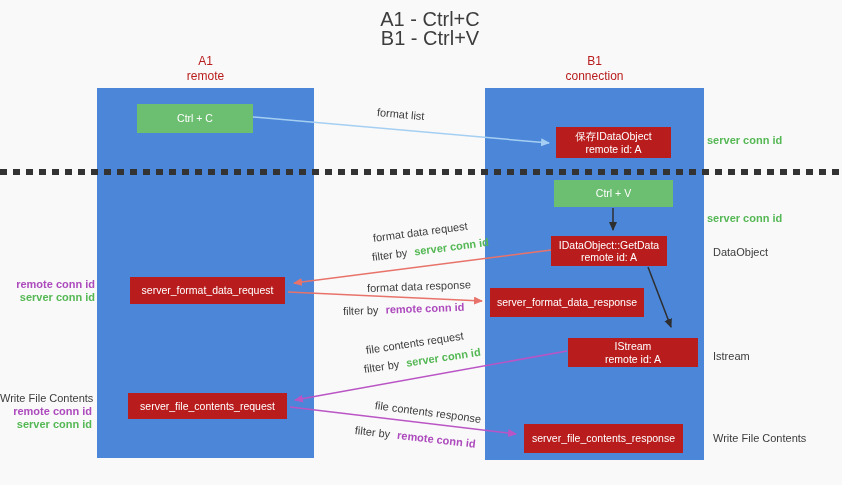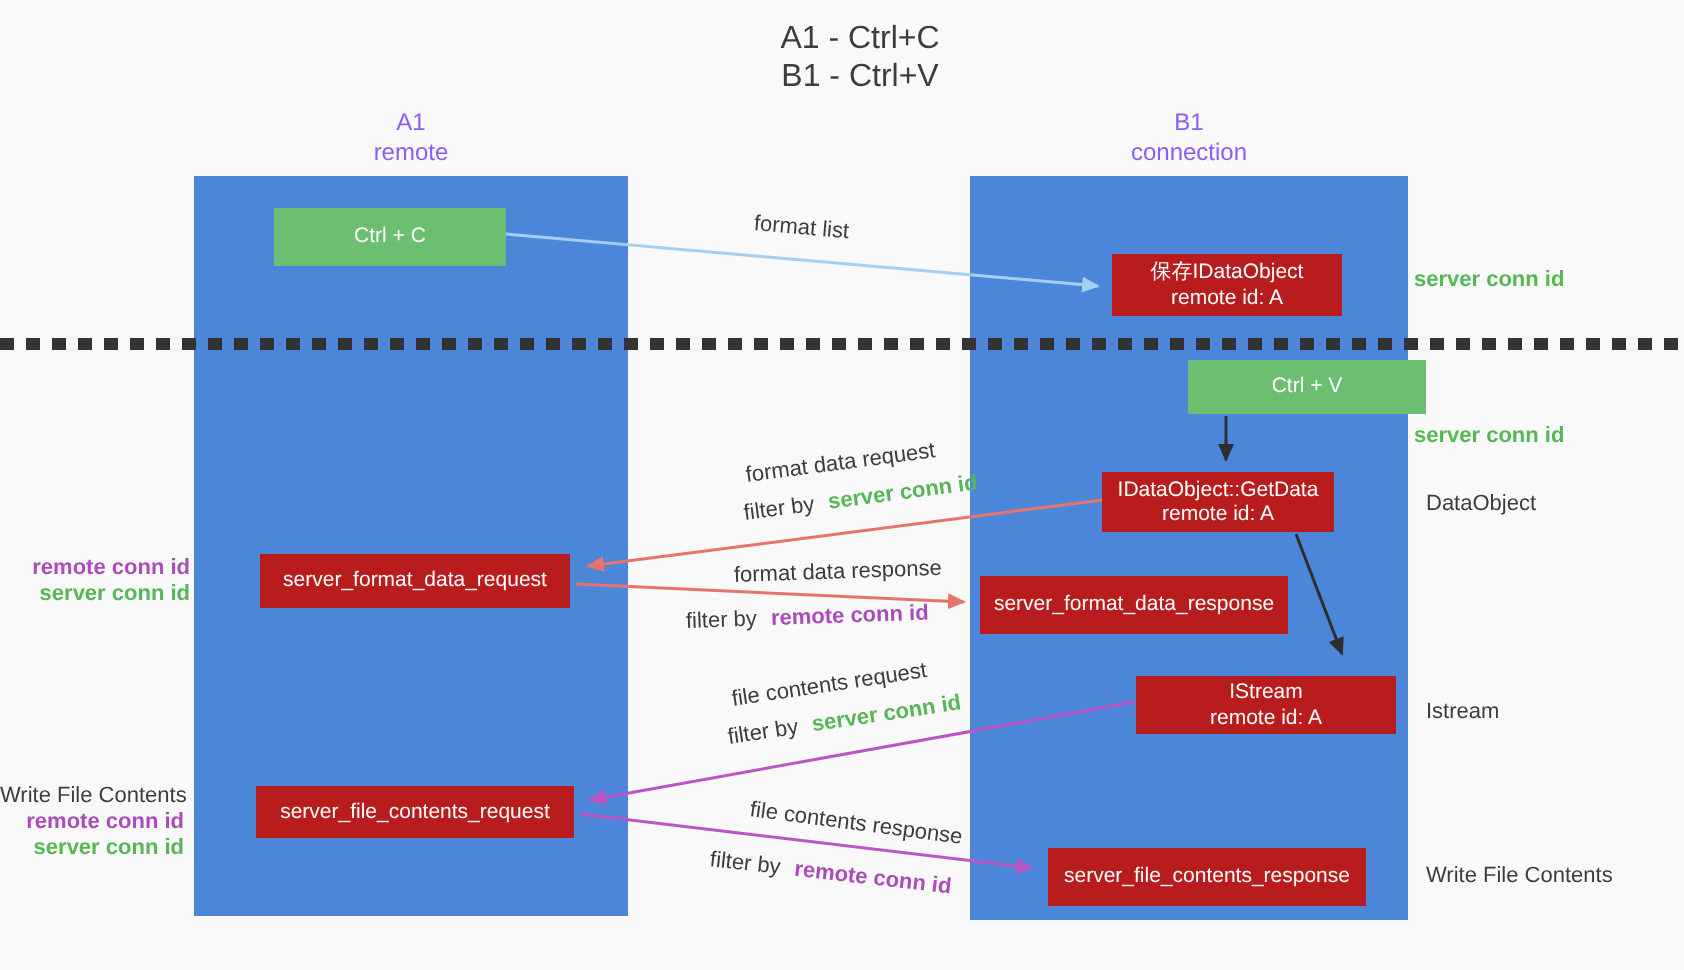--- a/index.html
+++ b/index.html
@@ -5,24 +5,24 @@
   html,body { margin:0; padding:0; background:#ffffff; }
   .canvas {
     position:relative; width:842px; height:485px;
     background:#f9f9f9; overflow:hidden;
     font-family:"Liberation Sans", sans-serif;
     color:#3c3c3c;
   }
   .abs { position:absolute; }
   .title {
     left:330px; top:10px; width:200px; text-align:center;
-    font-size:16px; line-height:19px; color:#3d3d3d;
+    font-size:20px; line-height:19px; color:#3d3d3d;
   }
   .col-header {
-    top:54px; text-align:center; font-size:12px; line-height:15px; color:#8b5cf6;
+    top:54px; text-align:center; font-size:12px; line-height:15px; color:#b91c1c;
   }
   .panel { background:#4c86d9; z-index:1; }
   svg.arrows { left:0; top:0; z-index:2; pointer-events:none; }
   .node {
     z-index:3; display:flex; flex-direction:column; align-items:center; justify-content:center;
     color:#ffffff; font-size:10.5px; line-height:12.5px; text-align:right; white-space:nowrap;
   }
   .green-box { background:#6cbe70; }
   .orange-box { background:#b91c1c; }
   .alabel {
@@ -87,21 +87,21 @@
 
   <div class="abs node green-box" style="left:137px;top:104px;width:116px;height:29px;">
     <div>Ctrl + C</div>
   </div>
 
   <div class="abs node orange-box" style="left:556px;top:127px;width:115px;height:31px;">
     <div>保存IDataObject</div>
     <div>remote id: A</div>
   </div>
 
-  <div class="abs node green-box" style="left:554px;top:180px;width:119px;height:27px;margin-left:40px;">
+  <div class="abs node green-box" style="left:554px;top:180px;width:119px;height:27px;">
     <div>Ctrl + V</div>
   </div>
 
   <div class="abs node orange-box" style="left:551px;top:236px;width:116px;height:30px;">
     <div>IDataObject::GetData</div>
     <div>remote id: A</div>
   </div>
 
   <div class="abs node orange-box" style="left:130px;top:277px;width:155px;height:27px;">
     <div>server_format_data_request</div>

